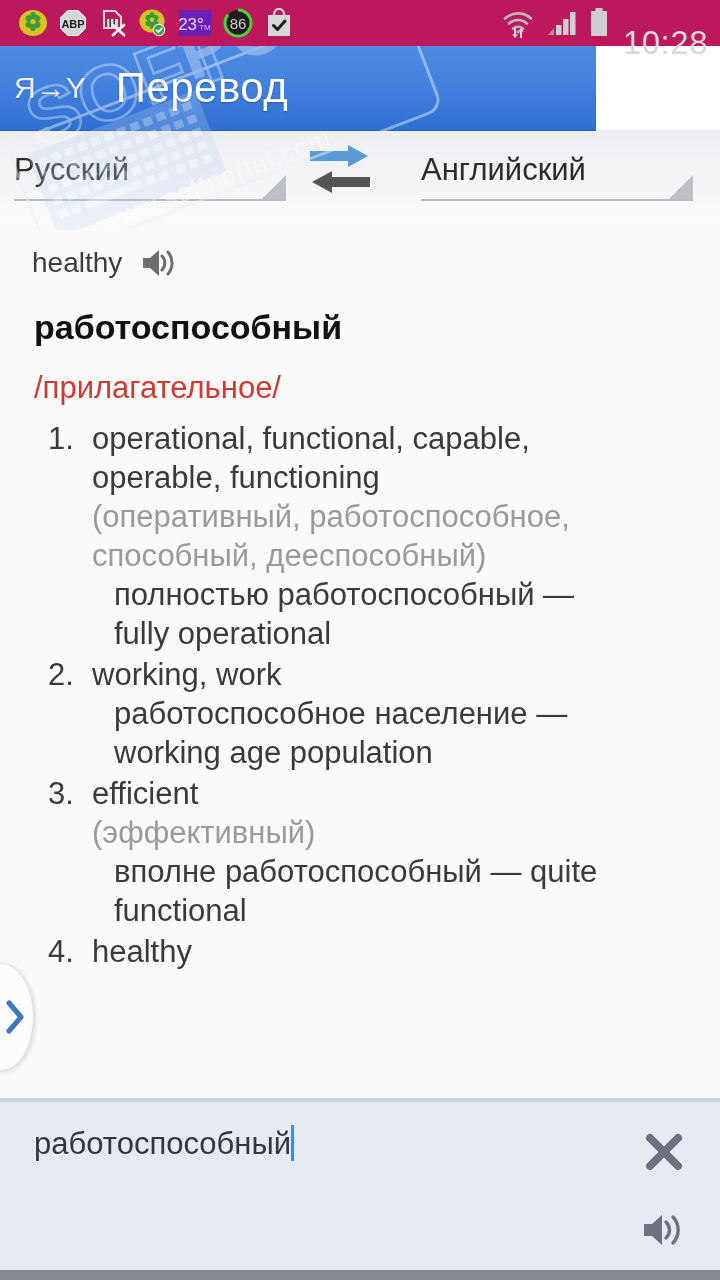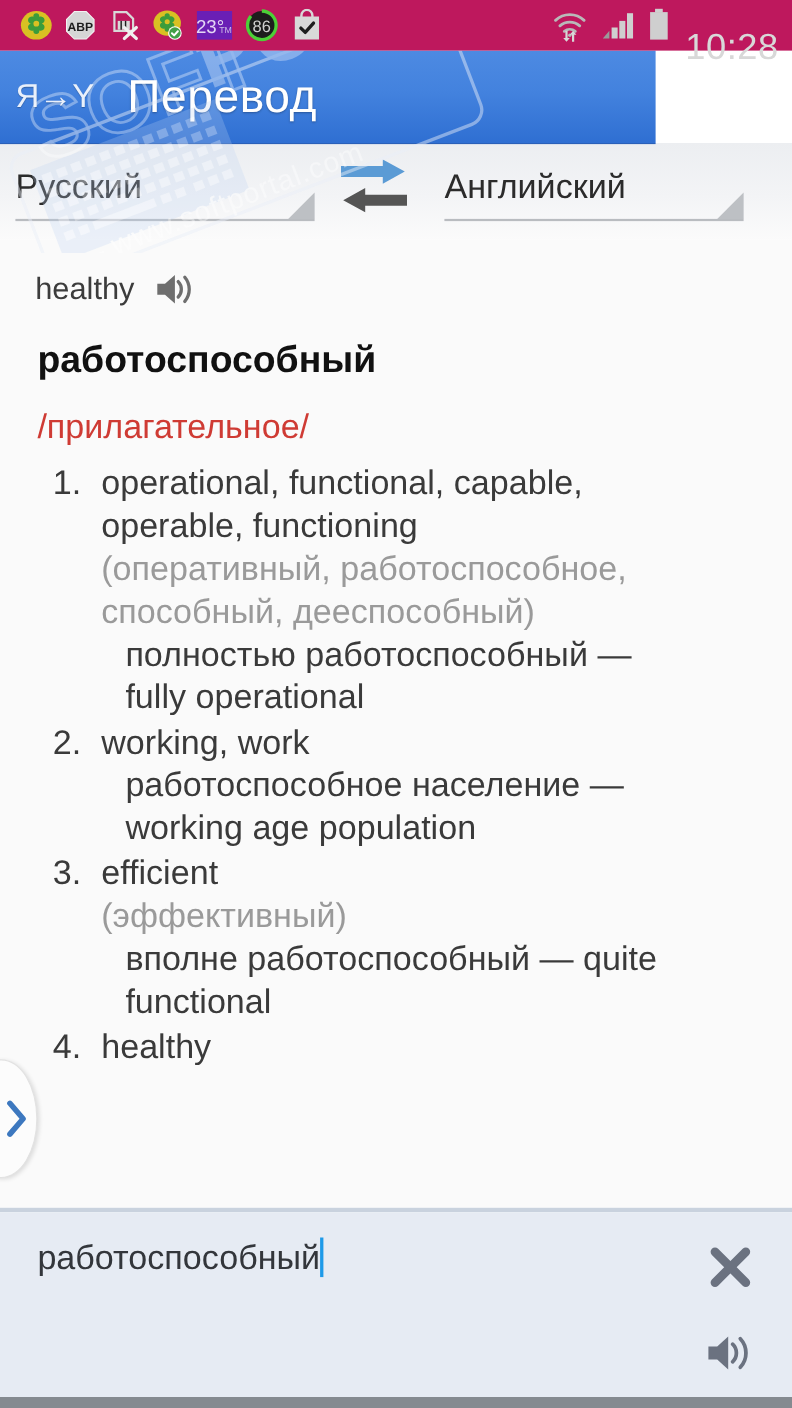--- a/index.html
+++ b/index.html
@@ -109,21 +109,21 @@
     align-items: flex-start;
     z-index: 10;
   }
   .spinner {
     position: relative;
     margin-top: 20px;
     height: 54px;
     box-sizing: border-box;
   }
   .spinner-left  { margin-left: 14px; width: 272px; }
-  .spinner-right { margin-left: 10px; width: 272px; }
+  .spinner-right { margin-left: 27px; width: 272px; }
   .spinner-label {
     font-size: 31px;
     color: #2b2b2b;
     line-height: 40px;
     white-space: nowrap;
     overflow: hidden;
   }
   .spinner-rule {
     position: absolute;
     left: 0; bottom: 3px;

